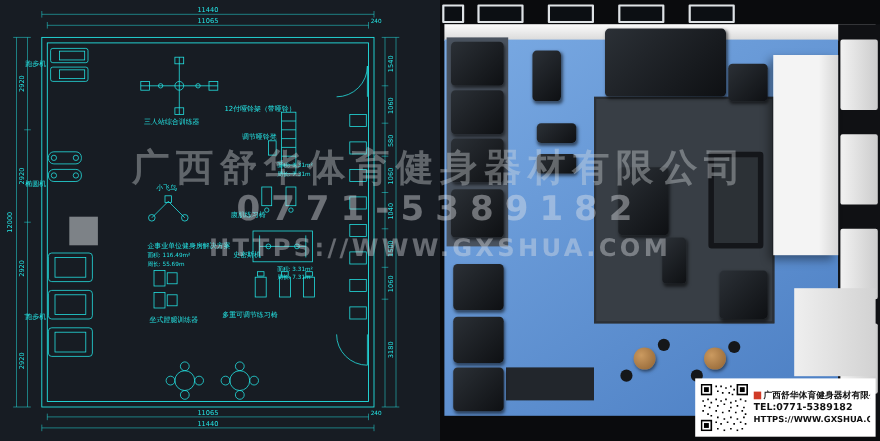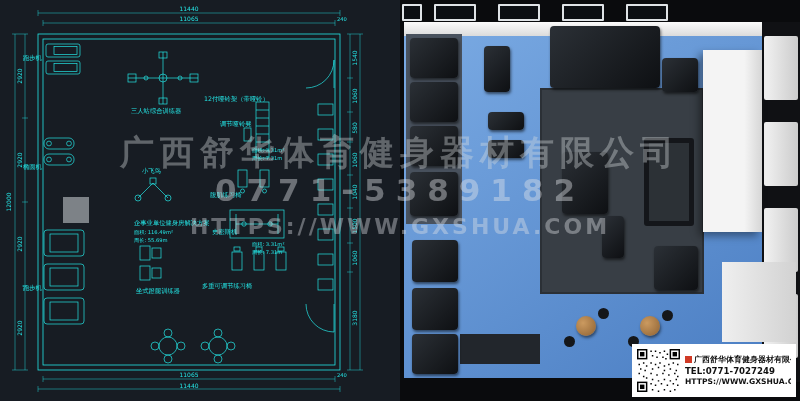--- a/index.html
+++ b/index.html
@@ -325,21 +325,21 @@
               <rect x="2" y="24" width="3" height="3"></rect>
             <path d="M9 1h1v1H9zM12 1h1v1h-1zM15 2h1v1h-1zM18 1h1v1h-1zM20 3h1v1h-1zM10 4h1v1h-1zM13 5h1v1h-1zM17 5h1v1h-1zM19 6h1v1h-1zM1 10h1v1H1zM4 9h1v1H4zM6 11h1v1H6zM2 13h1v1H2zM5 14h1v1H5zM1 16h1v1H1zM4 18h1v1H4zM6 19h1v1H6zM9 9h1v1H9zM12 10h1v1h-1zM15 9h1v1h-1zM18 11h1v1h-1zM21 10h1v1h-1zM24 9h1v1h-1zM27 10h1v1h-1zM10 13h1v1h-1zM14 12h1v1h-1zM18 14h1v1h-1zM22 13h1v1h-1zM26 14h1v1h-1zM9 16h1v1H9zM13 17h1v1h-1zM17 16h1v1h-1zM21 17h1v1h-1zM25 16h1v1h-1zM27 18h1v1h-1zM10 20h1v1h-1zM14 21h1v1h-1zM18 20h1v1h-1zM22 21h1v1h-1zM26 20h1v1h-1zM9 23h1v1H9zM12 24h1v1h-1zM16 23h1v1h-1zM20 24h1v1h-1zM24 23h1v1h-1zM27 24h1v1h-1zM10 27h1v1h-1zM14 28h1v1h-1zM18 27h1v1h-1zM22 28h1v1h-1zM25 27h1v1h-1z"></path>
           </g>
         </svg>
       </div>
       <div class="info-lines">
         <div class="info-company">
           <span class="logo-sq"></span>
           <span>广西舒华体育健身器材有限公司</span>
         </div>
-        <div class="info-tel">TEL:0771-7027249</div>
+        <div class="info-tel">TEL:0771-5389182</div>
         <div class="info-url">HTTPS://WWW.GXSHUA.COM</div>
       </div>
     </div>
   </section>
 
   <div class="wm">
     <div class="wm-company">广西舒华体育健身器材有限公司</div>
     <div class="wm-phone">0771-5389182</div>
     <div class="wm-url">HTTPS://WWW.GXSHUA.COM</div>
   </div>

